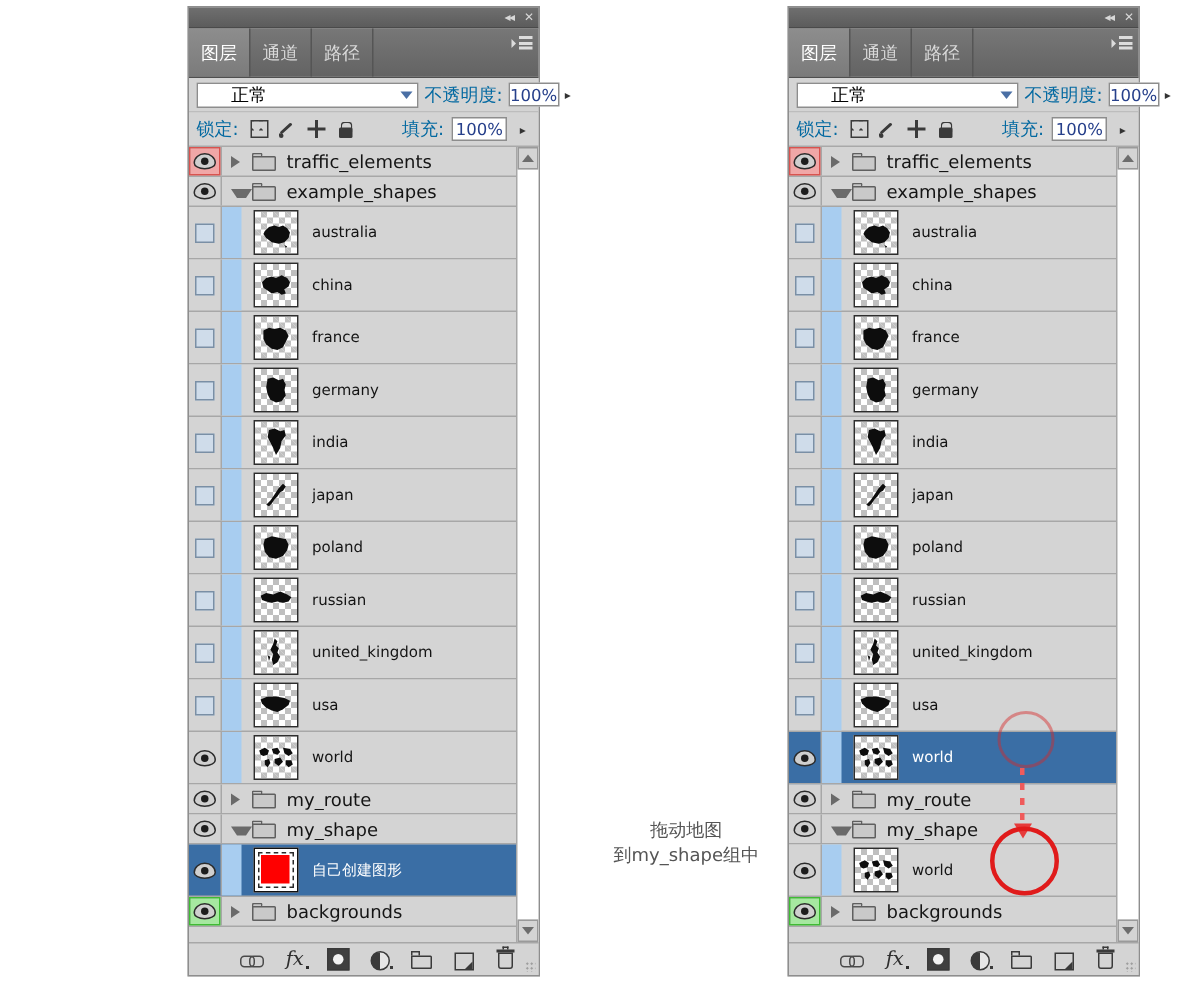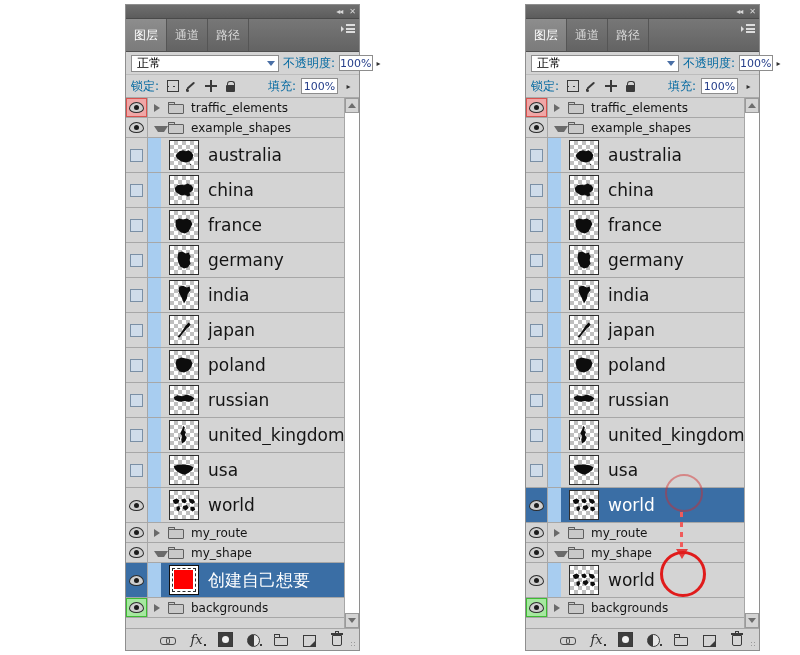--- a/index.html
+++ b/index.html
@@ -76,21 +76,21 @@
     height: 23px;
     background: #d4d4d4;
     display: flex; align-items: center;
     padding: 0 5px; gap: 4px;
     border-bottom: 1px solid #bdbdbd;
   }
   .blendsel {
     flex: 0 0 148px; height: 17px;
     background: #fff; border: 1px solid #8d8d8d;
     display: flex; align-items: center; justify-content: space-between;
-    padding: 0 3px 0 5px; font-size: 12px; color: #000;
+    padding: 0 3px 0 22px; font-size: 12px; color: #000;
   }
   .caretdn {
     width: 0; height: 0;
     border-left: 4px solid transparent;
     border-right: 4px solid transparent;
     border-top: 5px solid #4a6fa5;
   }
   .lbl { font-size: 12px; color: #0369a1; white-space: nowrap; }
   .numfield {
     width: 37px; height: 16px;
@@ -253,21 +253,21 @@
     border: 1.5px solid #111;
     outline: 1.5px dashed #2b2b2b;
     outline-offset: -4px;
   }
   .thumb.redfill .sq {
     position: absolute; left: 4px; top: 4px;
     width: 19px; height: 19px; background: #ff0000;
   }
 
   .rowlabel {
-    font-size: 17px; color: #141414;
+    font-size: 10px; color: #141414;
     white-space: nowrap; overflow: hidden;
   }
   .row.group .rowlabel { font-size: 12px; }
 
   
   .rail {
     position: absolute; left: 22px; top: 0;
     width: 13px; height: 100%;
     background: #a8cdf0;
   }
@@ -710,21 +710,21 @@
                 <div class="eye">
                   <span class="ball"></span>
                   <span class="pupil"></span>
                 </div>
               </div>
             </div>
             <span class="childpad"></span>
             <div class="thumb redfill">
               <span class="sq"></span>
             </div>
-            <span class="rowlabel">创建自己想要</span>
+            <span class="rowlabel">自己创建图形</span>
           </div>
           <div class="row group">
             <div class="eyecell">
               <div class="eyebox hl-green">
                 <div class="eye">
                   <span class="ball"></span>
                   <span class="pupil"></span>
                 </div>
               </div>
             </div>
@@ -1092,18 +1092,20 @@
       <span class="tbicon ic-new"></span>
       <span class="tbicon ic-trash">
           <span class="hd"></span>
           <span class="lid"></span>
           <span class="can"></span>
         </span>
       <span class="grip"></span>
     </div>
   </div>
 
+  <div class="anno anno-mid">拖动地图
+到my_shape组中</div>
 
   <div class="ghost-circle"></div>
   <div class="drag-arrow"></div>
   <div class="solid-circle"></div>
 
 </div>
 
 </body></html>

